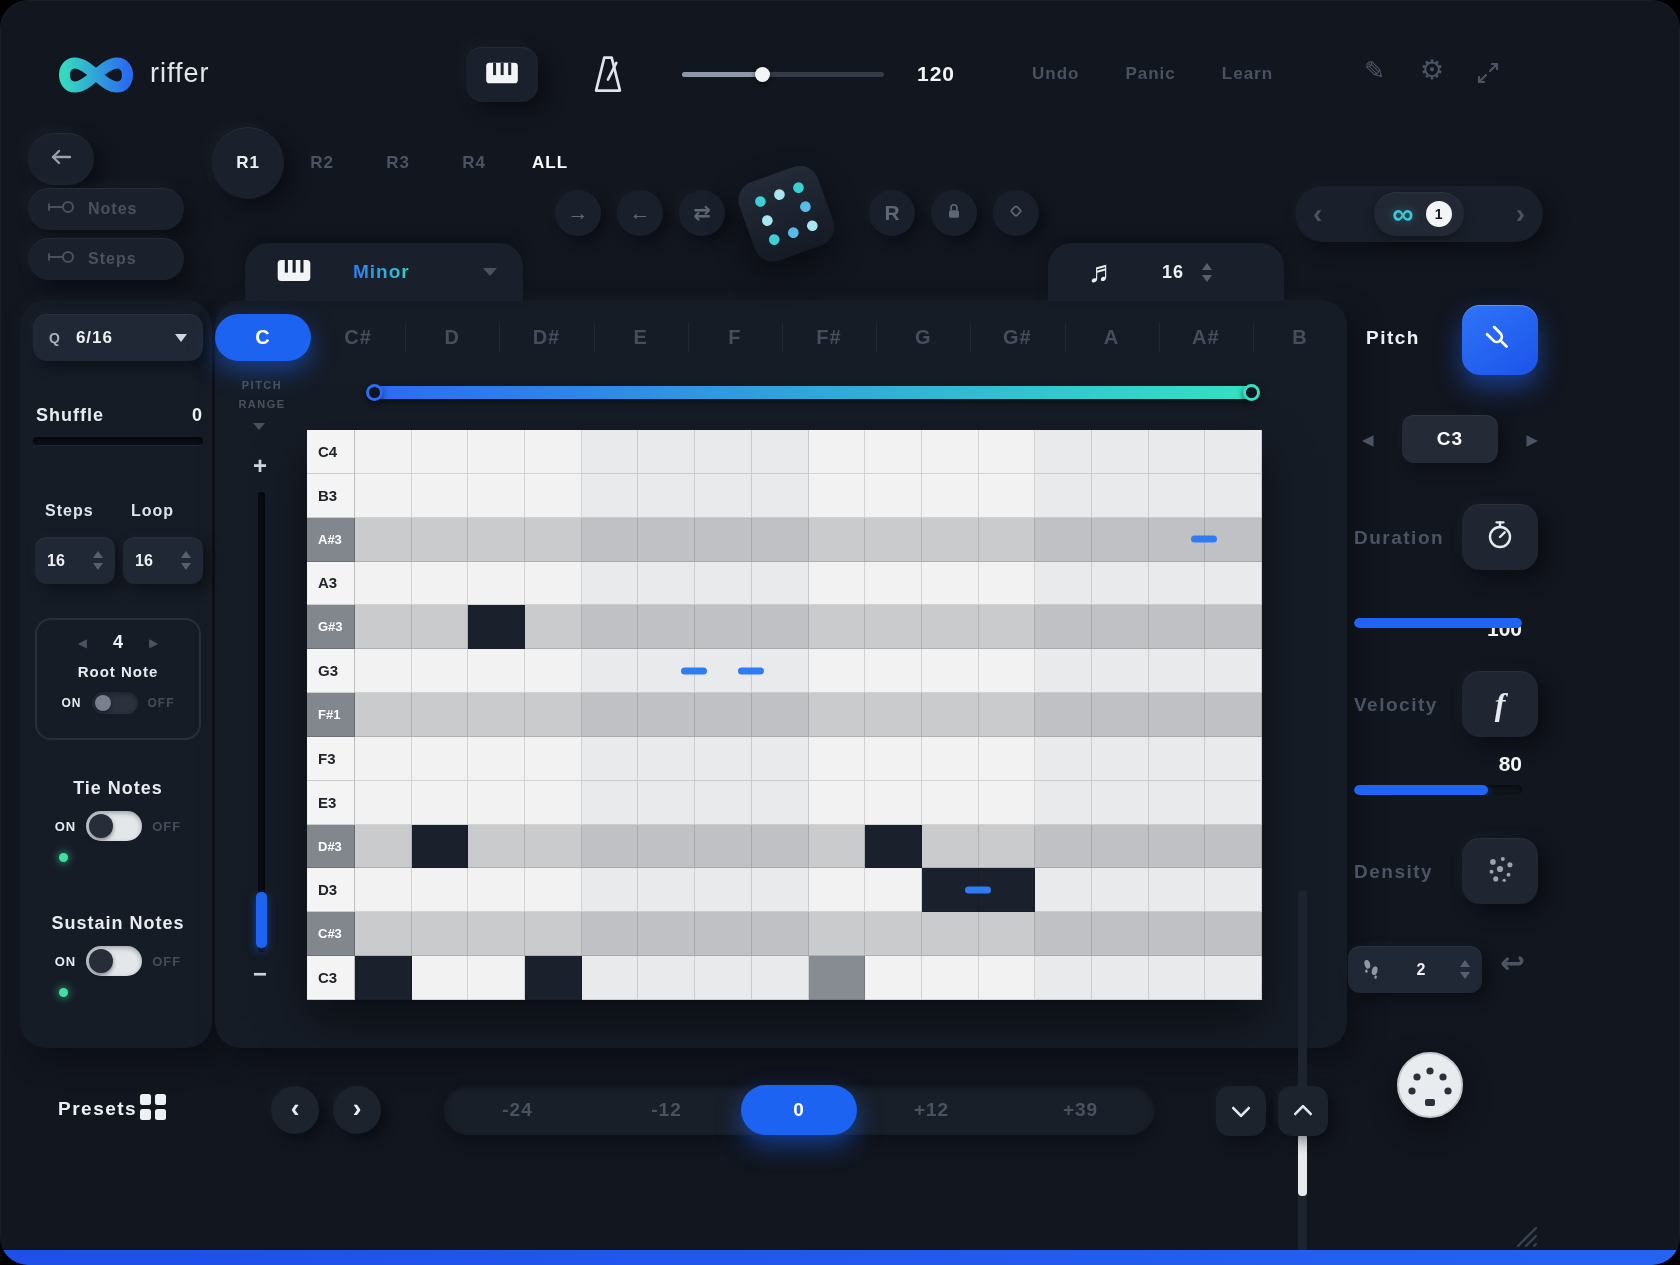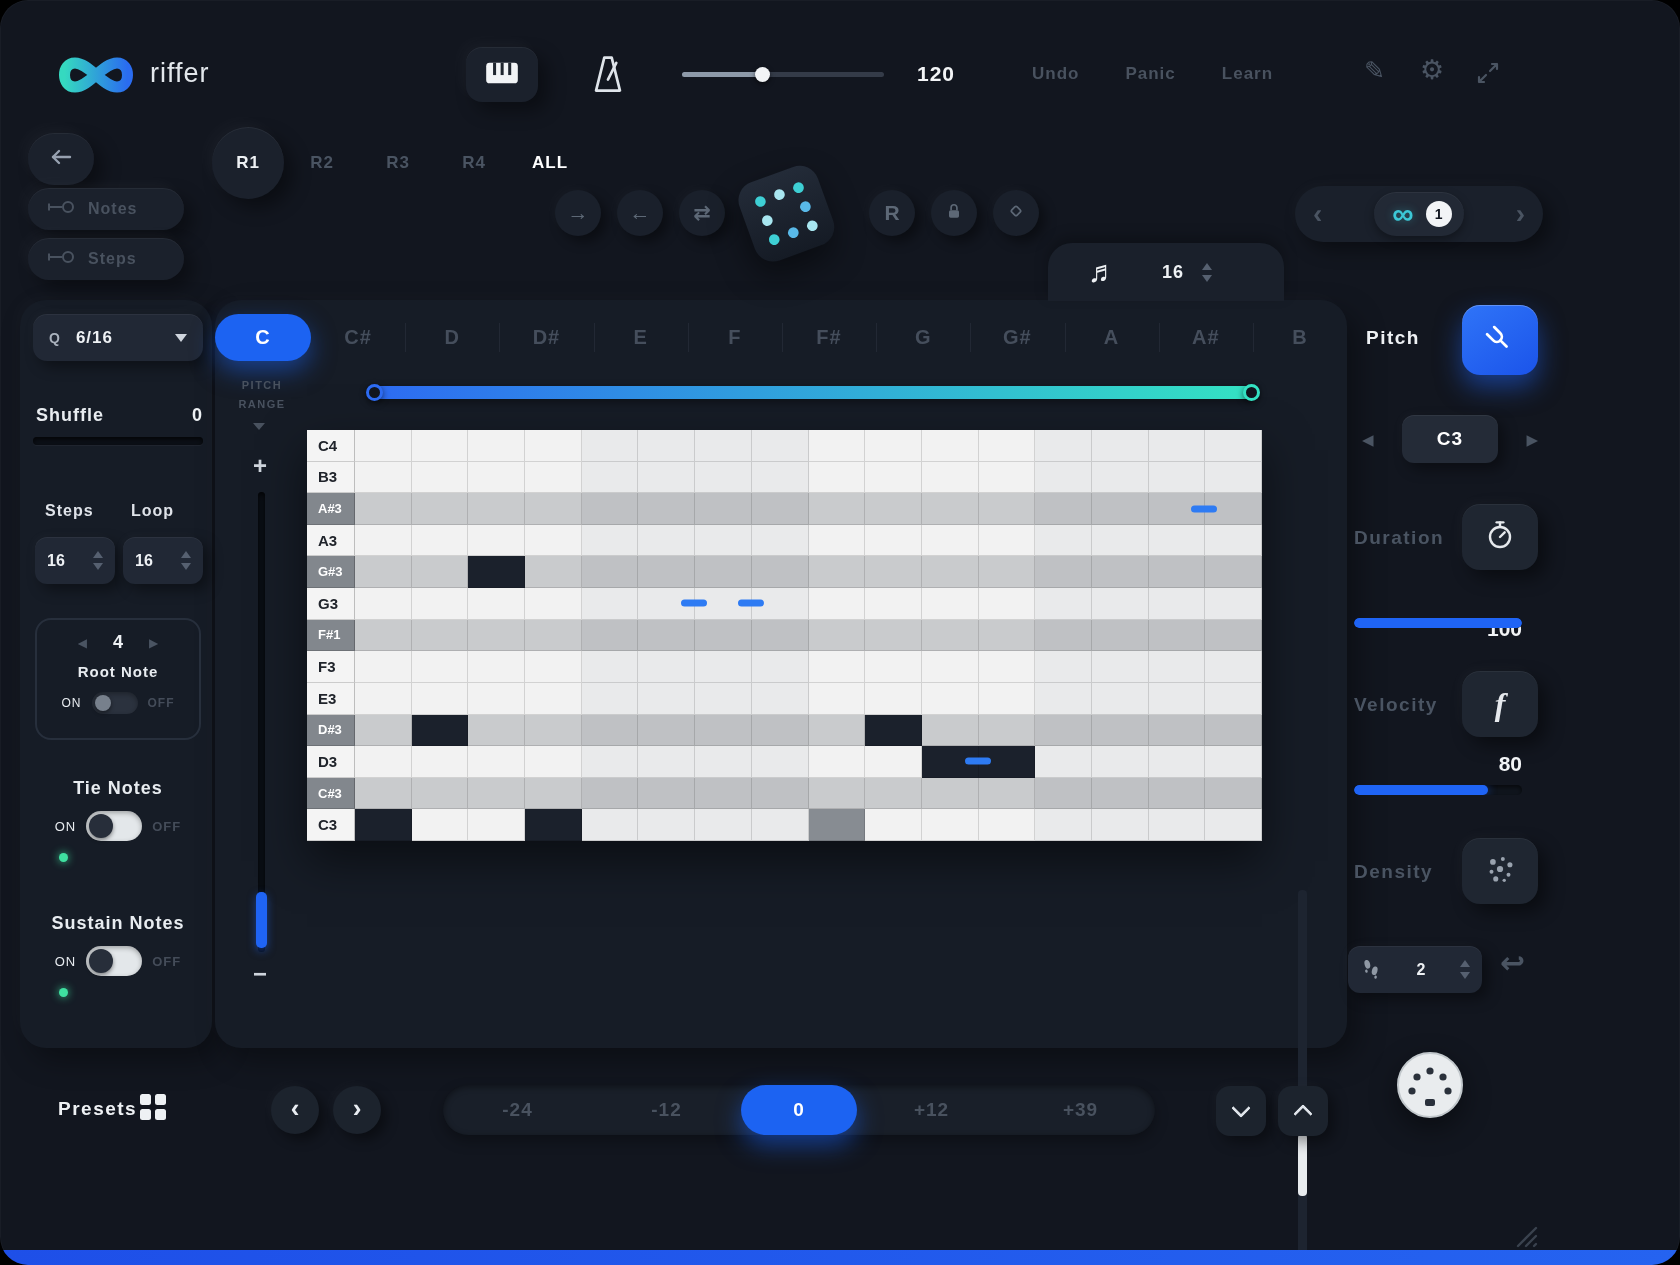--- a/index.html
+++ b/index.html
@@ -77,21 +77,21 @@
   .small-label{font-size:16px;font-weight:bold;color:#dfe3e9;letter-spacing:1px}
   .stepper{display:flex;align-items:center;justify-content:space-between;background:#212835;border-radius:12px;padding:0 12px;cursor:pointer;
        box-shadow:6px 6px 14px rgba(0,0,0,.4),-4px -4px 10px rgba(255,255,255,.02),inset 0 1px 0 rgba(255,255,255,.05)}
   .st-val{font-size:16px;font-weight:bold;color:#eef1f4}
   .root-panel{border:2px solid #272f3c;border-radius:16px;display:flex;flex-direction:column;align-items:center;padding-top:12px}
   .rp-row{display:flex;align-items:center;gap:26px}
   .rp-val{font-size:18px;font-weight:bold;color:#eef1f4}
   .tri-btn{font-size:12px;color:#4a5462;cursor:pointer;line-height:1}
   .rp-label{margin-top:10px;font-size:15px;font-weight:bold;color:#e8ecf0;letter-spacing:1px}
   .tog-row{display:flex;align-items:center;gap:10px;margin-top:12px}
-  .on-lab{font-size:12px;font-weight:normal;color:#e8ecf0;letter-spacing:1px}
+  .on-lab{font-size:12px;font-weight:bold;color:#e8ecf0;letter-spacing:1px}
   .off-lab{font-size:12px;font-weight:bold;color:#444c59;letter-spacing:1px}
   .toggle{position:relative;width:56px;height:30px;border-radius:15px;background:#e3e7ea;cursor:pointer;box-shadow:inset 0 2px 5px rgba(0,0,0,.3)}
   .toggle .knob{position:absolute;left:3px;top:3px;width:24px;height:24px;border-radius:50%;background:#272e3a;box-shadow:0 2px 4px rgba(0,0,0,.45)}
   .toggle.dark{width:46px;height:22px;border-radius:11px;background:#2b323e}
   .toggle.dark .knob{width:16px;height:16px;background:#77808c}
   .center-col{display:flex;flex-direction:column;align-items:center}
   .ind{width:9px;height:9px;border-radius:50%;background:#3fe0a0;box-shadow:0 0 8px rgba(63,224,160,.9);margin-top:12px;align-self:flex-start;margin-left:24px}
 
   
   .key-row{display:flex;align-items:center;height:47px}
@@ -311,20 +311,32 @@
 
   <div class="abs repeat-ctrl" style="left:1295px;top:186px;width:248px;height:56px">
     <span class="chev">‹</span>
     <div class="repeat-pill">
       <span class="inf">∞</span>
       <span class="count-badge">1</span>
     </div>
     <span class="chev">›</span>
   </div>
 
+  <div class="abs scale-tab" style="left:245px;top:243px;width:278px;height:58px">
+    <span>
+      <svg width="34" height="23" viewBox="0 0 24 16">
+          <rect x="0.5" y="0.5" width="23" height="15" rx="2.5" fill="#f2f4f6"></rect>
+        <rect x="5.5" y="0.5" width="2.2" height="9" fill="#1a202b"></rect>
+          <rect x="11" y="0.5" width="2.2" height="9" fill="#1a202b"></rect>
+          <rect x="16.5" y="0.5" width="2.2" height="9" fill="#1a202b"></rect>
+        </svg>
+    </span>
+    <span class="scale-name">Minor</span>
+    <span class="tri-down dim"></span>
+  </div>
 
   <div class="abs notes-tab" style="left:1048px;top:243px;width:236px;height:58px">
     <span class="notes-glyph">♬</span>
     <span class="nl-value">16</span>
     <span class="arrows">
         <i class="arr up"></i>
         <i class="arr down"></i>
       </span>
   </div>
 
@@ -429,21 +441,21 @@
     <div class="rs-handle left"></div>
     <div class="rs-handle right"></div>
   </div>
 
   <div class="abs sign" style="left:253px;top:454px">+</div>
   <div class="abs v-track" style="left:258px;top:492px;height:460px">
     <div class="v-handle"></div>
   </div>
   <div class="abs sign" style="left:253px;top:962px">−</div>
 
-  <div class="abs piano-roll" style="left:307px;top:430px;width:955px;height:411px">
+  <div class="abs piano-roll" style="left:307px;top:430px;width:955px;height:570px">
       <div class="row-label">C4</div>
       <div class="cell natural"></div>
       <div class="cell natural"></div>
       <div class="cell natural"></div>
       <div class="cell natural"></div>
       <div class="cell natural beat-b"></div>
       <div class="cell natural beat-b"></div>
       <div class="cell natural beat-b"></div>
       <div class="cell natural beat-b"></div>
       <div class="cell natural"></div>

